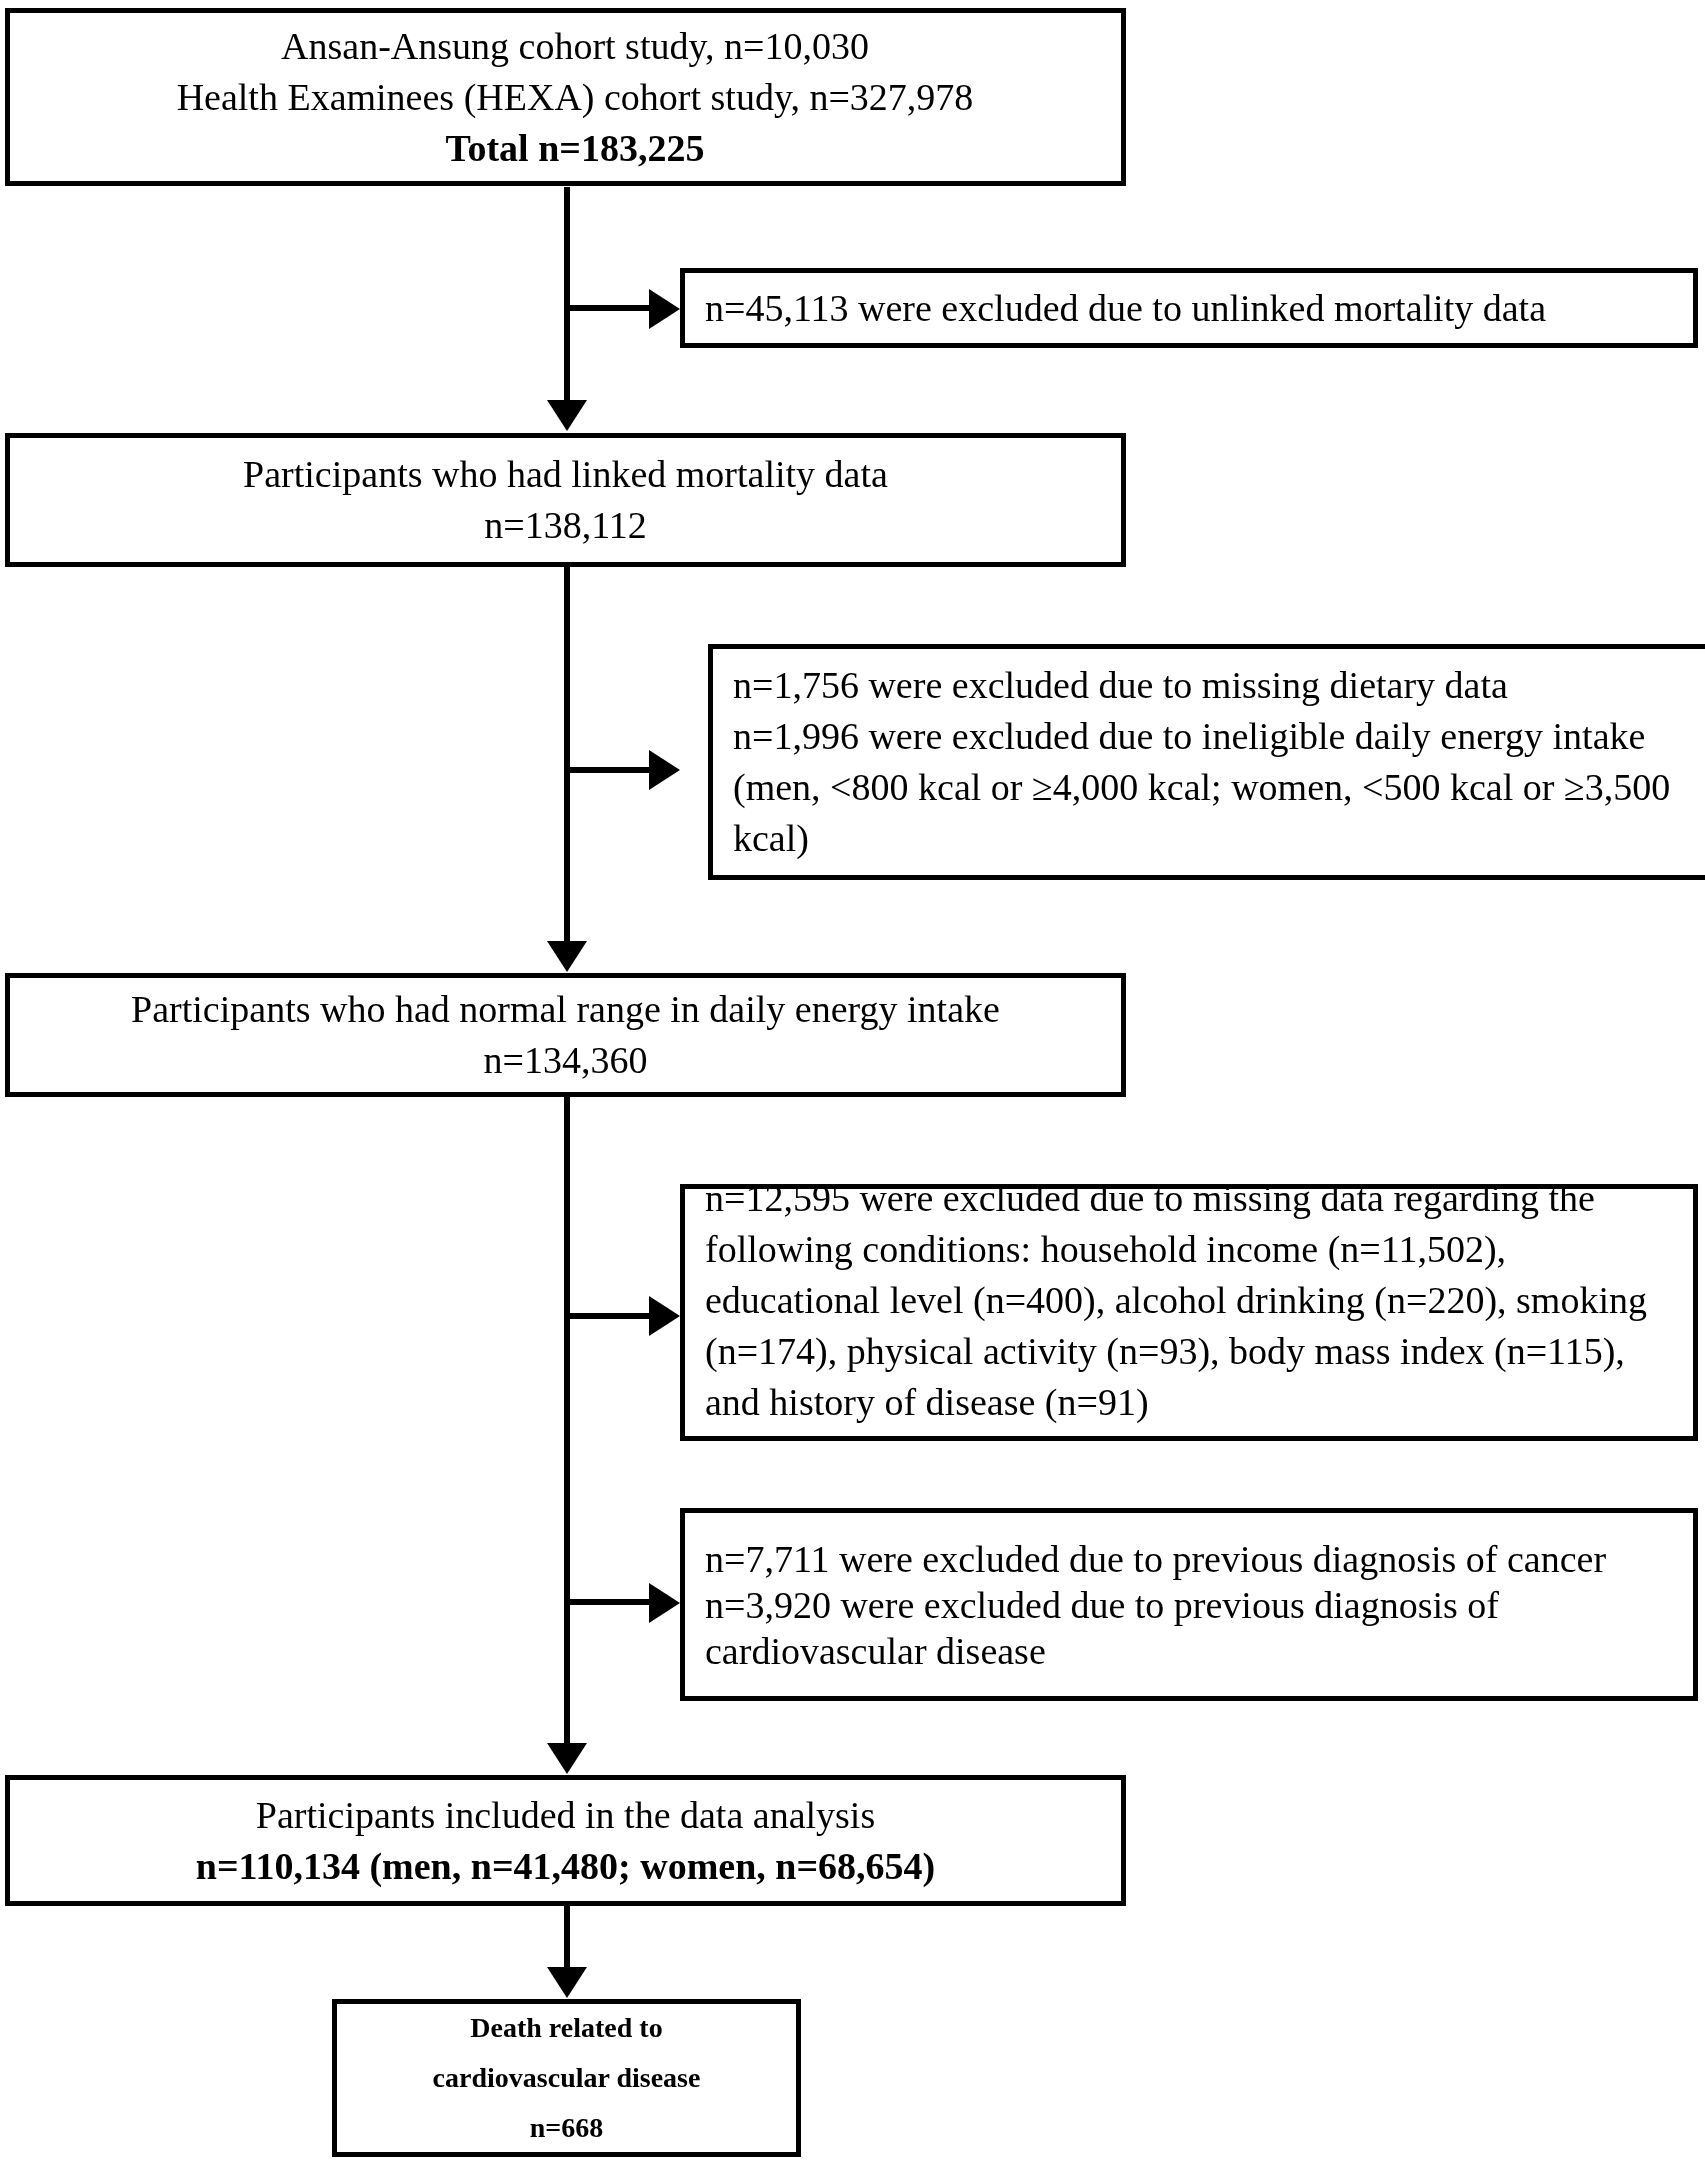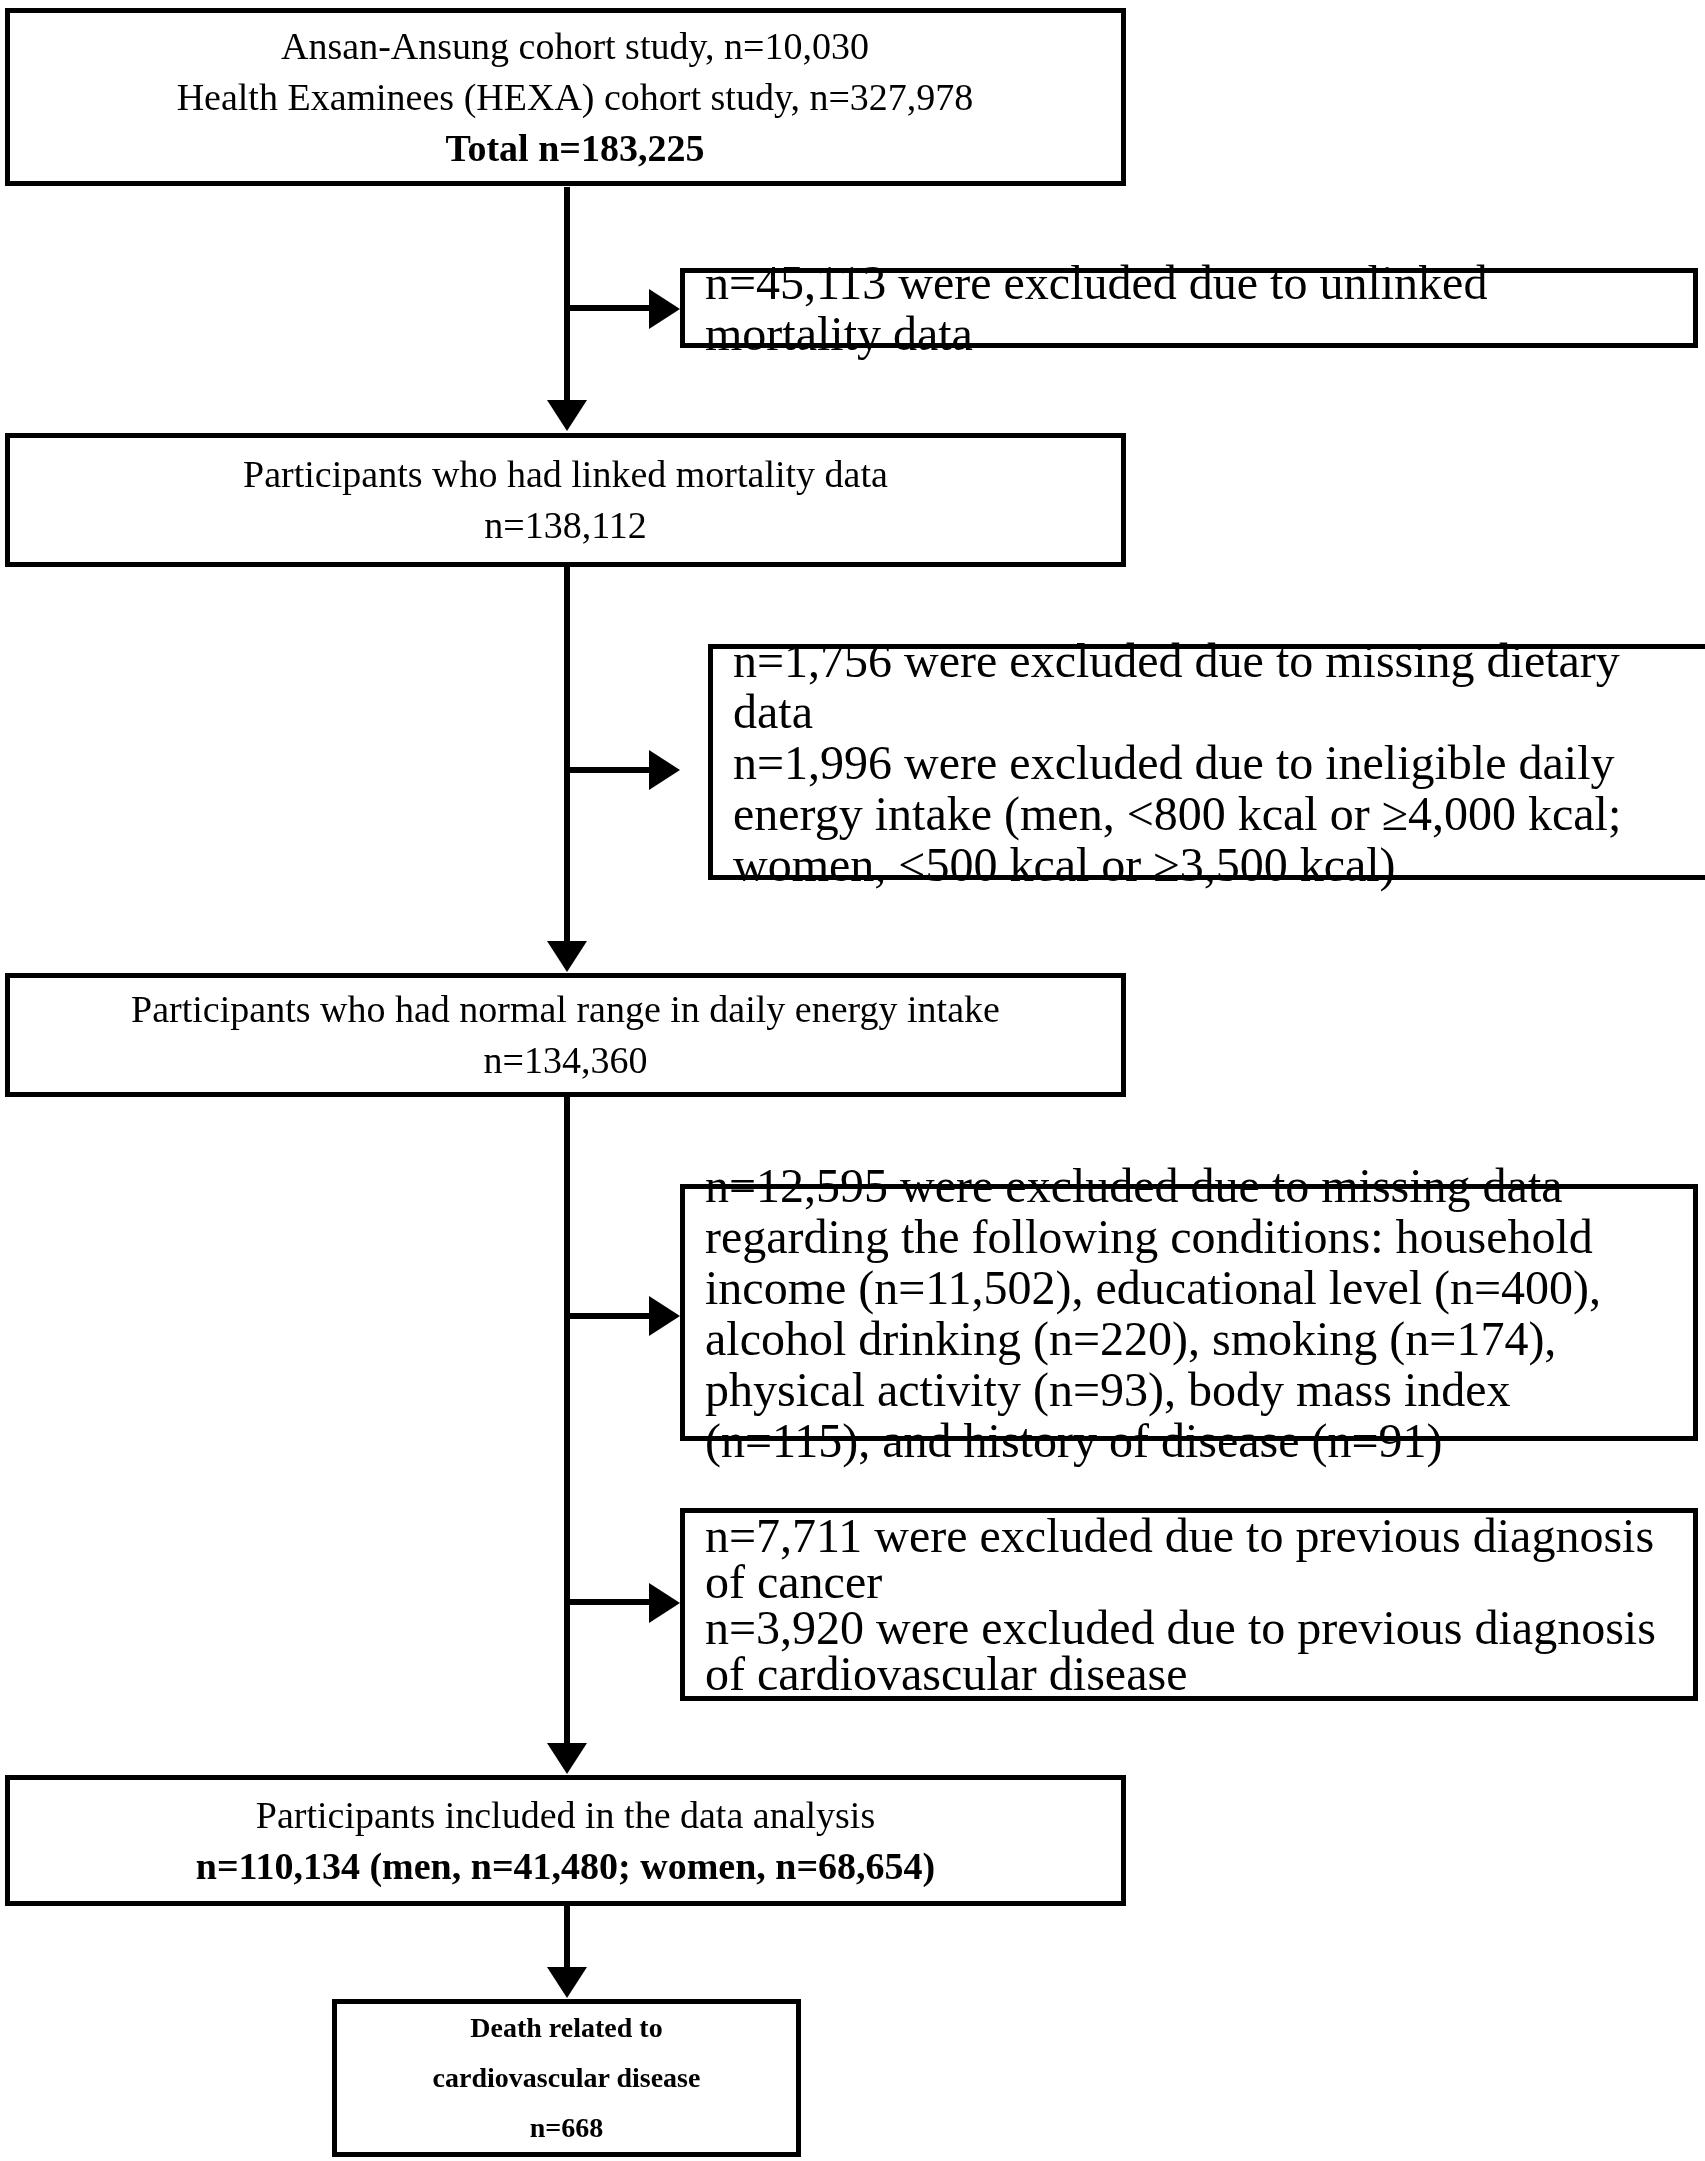--- a/index.html
+++ b/index.html
@@ -25,21 +25,21 @@
     flex-direction: column;
     justify-content: center;
   }
   .main-box {
     text-align: center;
     font-size: 38px;
     line-height: 51px;
   }
   .side-box {
     text-align: left;
-    font-size: 48px;
+    font-size: 38px;
     line-height: 51px;
     padding: 8px 20px;
   }
   .side-box.tight {
     line-height: 46px;
   }
   .end-box {
     text-align: center;
     font-size: 28px;
     line-height: 50px;
@@ -108,21 +108,21 @@
     <div>Participants who had normal range in daily energy intake</div>
     <div>n=134,360</div>
   </div>
 
   <div class="vline" style="left:564px; top:1097px; height:647px;"></div>
   <div class="head-down" style="left:547px; top:1743px;"></div>
 
   <div class="hline" style="left:567px; top:1313px; width:82px;"></div>
   <div class="head-right" style="left:649px; top:1296px;"></div>
 
-  <div class="box side-box" style="left:680px; top:1184px; width:1018px; height:257px;">
+  <div class="box side-box" style="left:680px; top:1184px; width:1018px; height:257px;justify-content:flex-end;">
     <div>n=12,595 were excluded due to missing data regarding the following conditions: household income (n=11,502), educational level (n=400), alcohol drinking (n=220), smoking (n=174), physical activity (n=93), body mass index (n=115), and history of disease (n=91)</div>
   </div>
 
   <div class="hline" style="left:567px; top:1599px; width:82px;"></div>
   <div class="head-right" style="left:649px; top:1583px;"></div>
 
   <div class="box side-box tight" style="left:680px; top:1508px; width:1018px; height:193px;">
     <div>n=7,711 were excluded due to previous diagnosis of cancer</div>
     <div>n=3,920 were excluded due to previous diagnosis of cardiovascular disease</div>
   </div>

